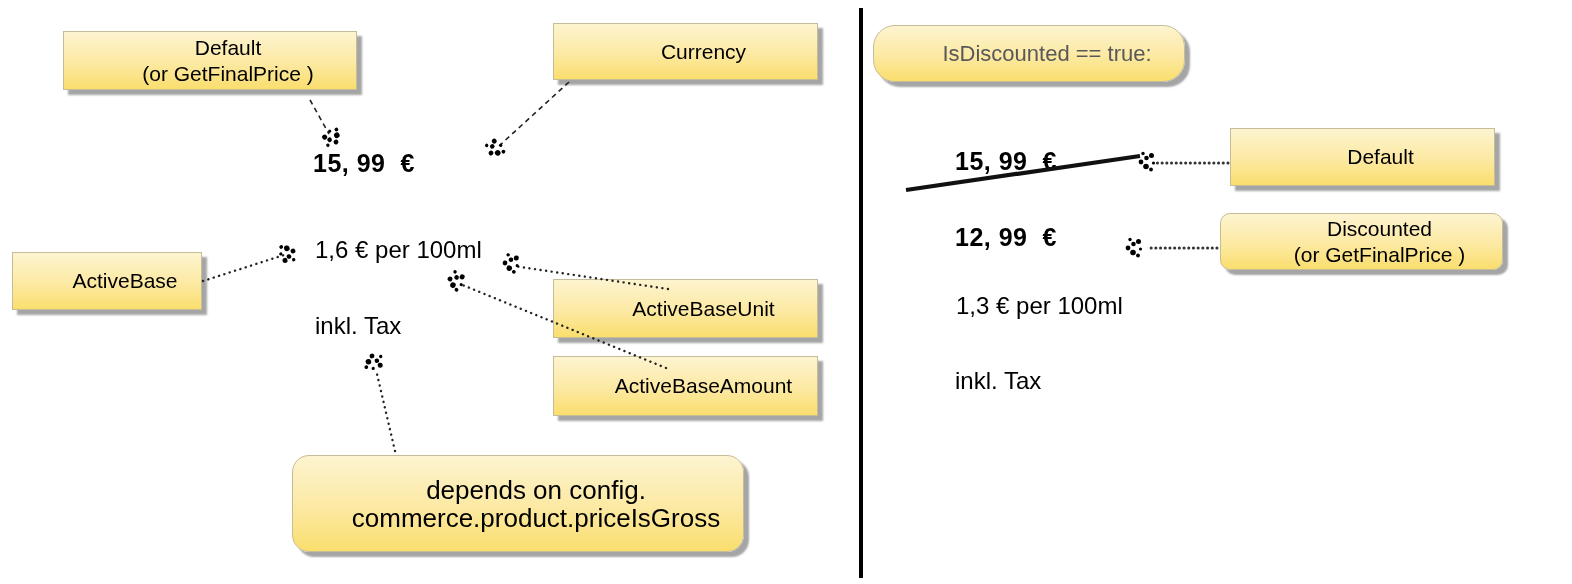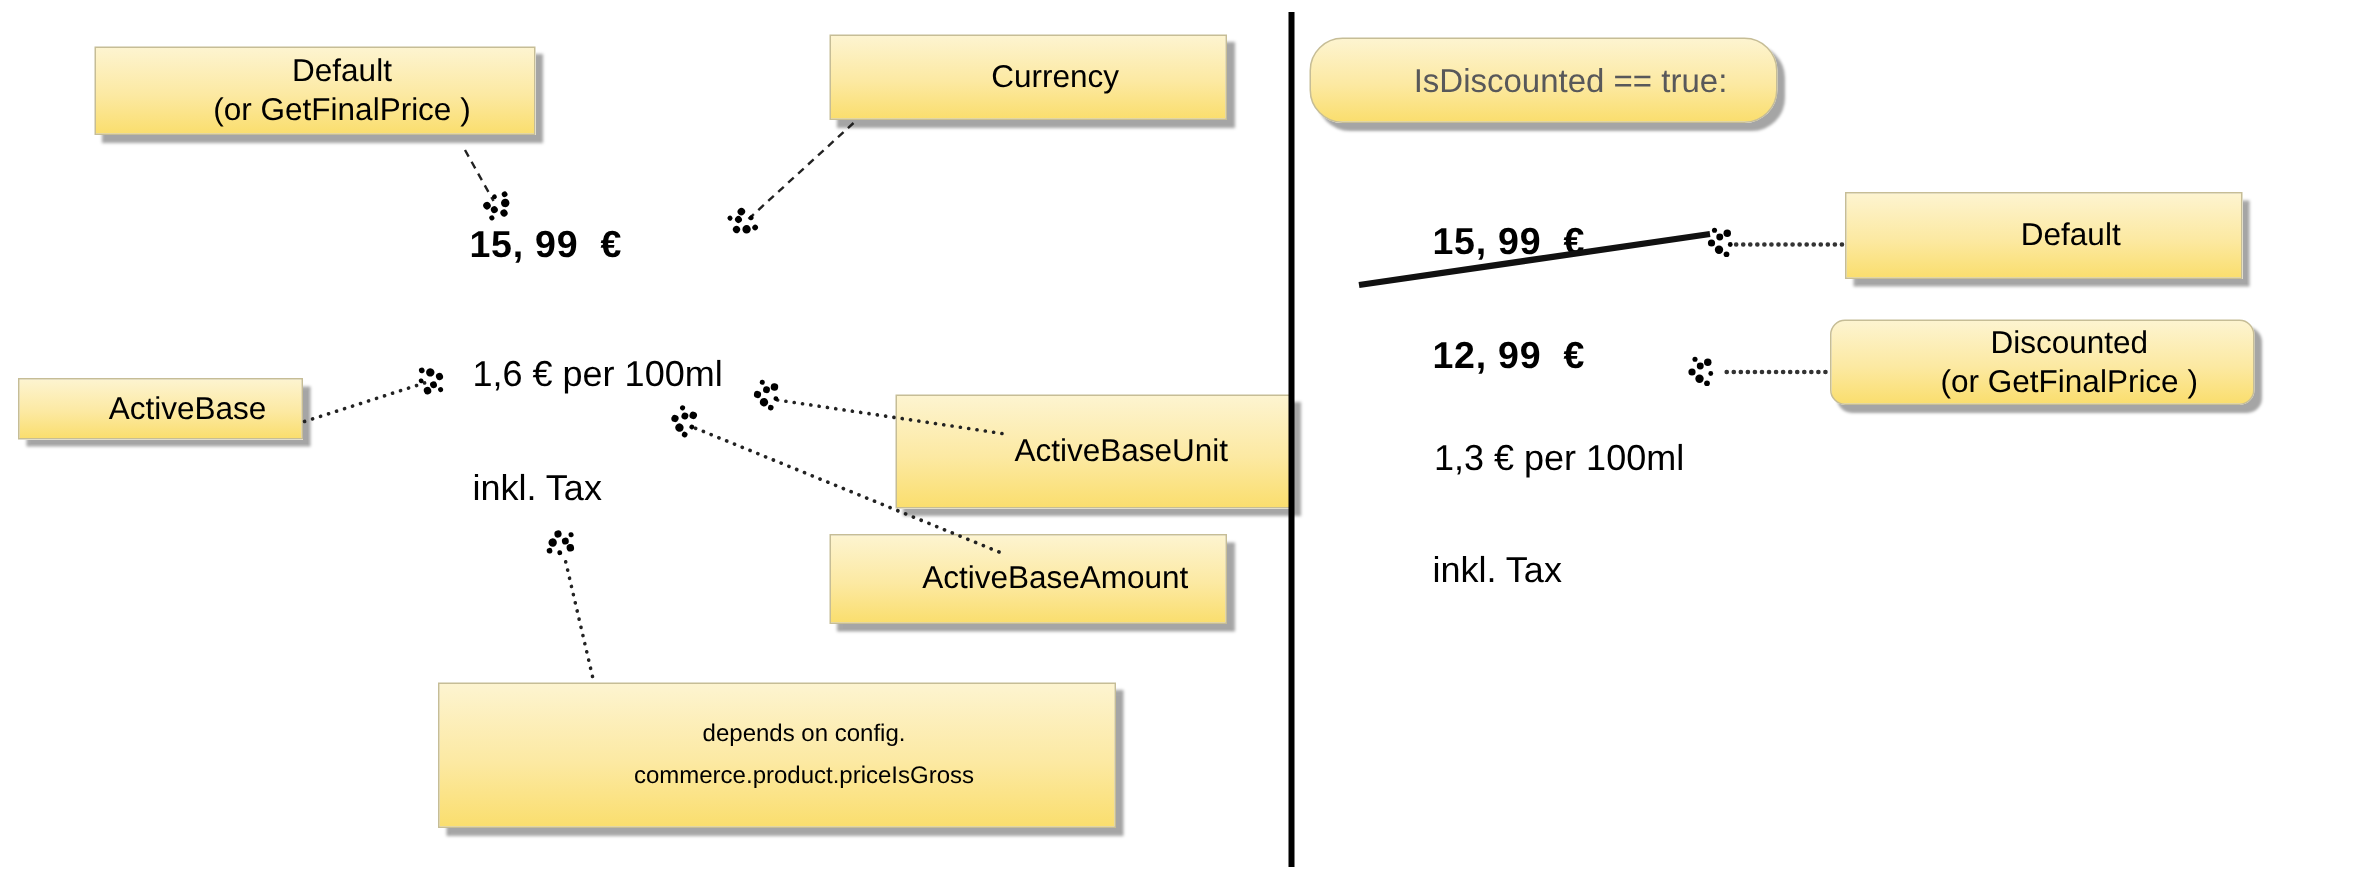--- a/index.html
+++ b/index.html
@@ -24,21 +24,21 @@
     position:absolute;
     background:linear-gradient(to bottom, var(--note-top) 0%, var(--note-mid) 55%, var(--note-bottom) 100%);
     border:1px solid var(--note-border);
     box-shadow:5px 5px 2px var(--note-shadow);
     display:flex;flex-direction:column;justify-content:center;align-items:center;
     font-size:21px;line-height:26px;text-align:center;
     box-sizing:border-box;
     padding-left:36px;
   }
   .note--condition{color:var(--condition-text);font-size:22px;border-radius:22px;}
-  .note--depends{font-size:16px;line-height:28px;}
+  .note--depends{font-size:26px;line-height:28px;border-radius:17px;}
   .txt{position:absolute;white-space:pre;}
   .price{font-size:25px;font-weight:bold;letter-spacing:0.5px;}
   .small{font-size:24px;}
   svg.overlay{position:absolute;left:0;top:0;pointer-events:none;}
 </style>
 </head>
 <body>
 
 <div class="canvas">
 
@@ -46,27 +46,27 @@
     <div>Default</div>
     <div>(or GetFinalPrice )</div>
   </div>
 
   <div class="note" style="left:553px;top:23px;width:265px;height:57px;">
     <div>Currency</div>
   </div>
 
   <div class="txt price" style="left:313px;top:149px;">15, 99  €</div>
 
-  <div class="note" style="left:12px;top:252px;width:190px;height:41px;">
+  <div class="note" style="left:12px;top:252px;width:190px;height:58px;">
     <div>ActiveBase</div>
   </div>
 
   <div class="txt small" style="left:315px;top:236px;">1,6 € per 100ml</div>
 
-  <div class="note" style="left:553px;top:263px;width:265px;height:76px;margin-left:44px;">
+  <div class="note" style="left:553px;top:279px;width:265px;height:59px;">
     <div>ActiveBaseUnit</div>
   </div>
 
   <div class="note" style="left:553px;top:356px;width:265px;height:60px;">
     <div>ActiveBaseAmount</div>
   </div>
 
   <div class="txt small" style="left:315px;top:312px;">inkl. Tax</div>
 
   <div class="note note--depends" style="left:292px;top:455px;width:452px;height:97px;">

